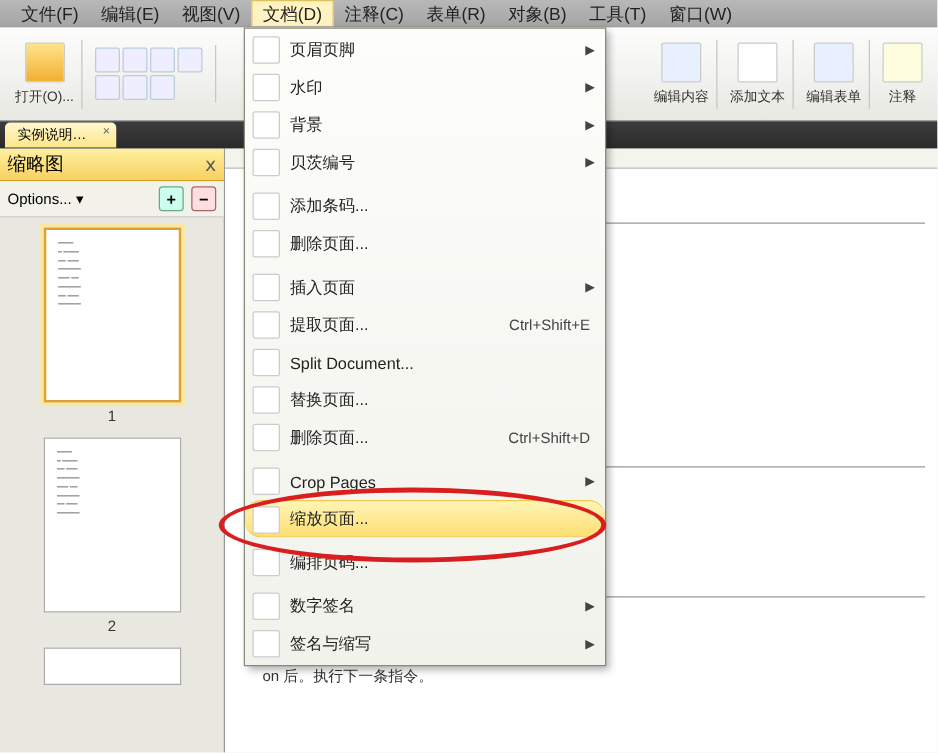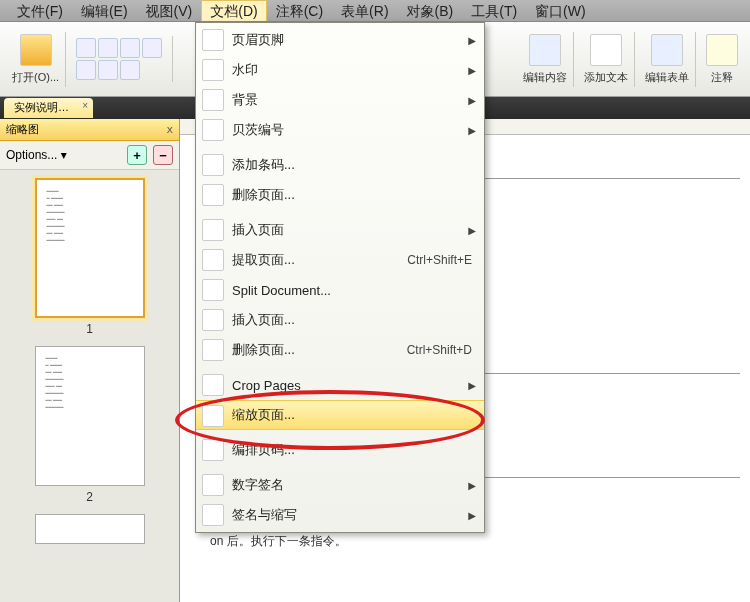--- a/index.html
+++ b/index.html
@@ -12,39 +12,39 @@
   .rgrp:last-child{border-right:none;}
   .icon-lg { width:32px; height:32px; border:1px solid #ccc; background:#fff; border-radius:2px; position:relative;}
   .rlabel{font-size:11px; color:#333; margin-top:4px;}
   .mini-icons{display:flex;flex-wrap:wrap;gap:2px;width:90px;}
   .icon-sm{width:20px;height:20px;background:#eef;border:1px solid #bcd;border-radius:2px;}
   .tabbar{background:linear-gradient(#3d3d3d,#2a2a2a);height:22px;display:flex;align-items:center;padding:0 4px;}
   .doc-tab{background:linear-gradient(#fff7d0,#fde68a);height:20px;padding:2px 24px 2px 10px;font-size:11px;border-radius:4px 4px 0 0;position:relative;}
   .doc-tab .x{position:absolute;right:5px;top:2px;font-size:10px;color:#666;}
   .main{display:flex;height:483px;}
   .sidebar{width:180px;background:#e8e8e0;border-right:1px solid #999;display:flex;flex-direction:column;}
-  .side-title{background:linear-gradient(#fff0a0,#f8d060);padding:3px 6px;font-size:11px;border-bottom:1px solid #d4a020;display:flex;justify-content:space-between;align-items:center;gap:20px;}
+  .side-title{background:linear-gradient(#fff0a0,#f8d060);padding:3px 6px;font-size:15px;border-bottom:1px solid #d4a020;display:flex;justify-content:space-between;align-items:center;gap:20px;}
   .side-opts{background:#f2f2ea;padding:4px 6px;font-size:12px;display:flex;align-items:center;gap:6px;border-bottom:1px solid #ccc;}
   .zoom-btn{width:20px;height:20px;border:1px solid #6a8;background:#cfe;border-radius:3px;display:flex;align-items:center;justify-content:center;font-size:13px;font-weight:bold;}
   .zoom-btn.minus{border-color:#a66;background:#fedede;}
   .thumbs{flex:1;overflow:auto;padding:8px 12px;}
   .thumb{width:110px;height:140px;background:#fff;border:1px solid #aaa;margin:0 auto 4px;padding:8px 10px;font-size:5px;color:#777;line-height:1.4;overflow:hidden;}
   .thumb.sel{border:2px solid #e0a030;box-shadow:0 0 0 3px #f8e8a8;}
   .page-num{text-align:center;font-size:12px;color:#333;margin-bottom:10px;}
   .doc-area{flex:1;background:#fff;position:relative;padding:30px 10px 10px 30px;font-size:12px;color:#333;line-height:1.9;}
   .doc-area .ruler{position:absolute;top:0;left:0;right:0;height:16px;background:#f4f4ec;border-bottom:1px solid #bbb;}
   .doc-line{white-space:pre;}
   .hr{border-top:1px solid #999;margin:6px 0;}
   
   .dropdown{position:absolute;left:195px;top:22px;width:290px;background:linear-gradient(#fdfdfa,#f2f2ec);border:1px solid #8a8a7a;box-shadow:3px 3px 6px rgba(0,0,0,0.3);z-index:50;padding:2px 0;}
   .dd-item{display:flex;align-items:center;height:30px;font-size:13px;color:#222;position:relative;padding:0 22px 0 36px;}
   .dd-item .ic{position:absolute;left:6px;top:4px;width:22px;height:22px;border:1px solid #ccc;background:#fff;border-radius:2px;}
   .dd-item .sc{position:absolute;right:12px;font-size:12px;color:#444;}
   .dd-item .arr{position:absolute;right:8px;color:#444;font-size:10px;}
-  .dd-item.hl{background:linear-gradient(#fff4b8,#fddf72);border-top:1px solid #f0c94a;border-bottom:1px solid #f0c94a;}
+  .dd-item.hl{background:linear-gradient(#fff4b8,#fddf72);border-top:1px solid #f0c94a;border-bottom:1px solid #f0c94a;border-radius:13px;}
   .dd-sep{height:1px;margin:2px 4px;}
   
   .anno{position:absolute;left:175px;top:390px;width:310px;height:60px;border:4px solid #d81e1e;border-radius:50%;z-index:60;pointer-events:none;}
 </style>
 </head>
 <body>
 
 <div class="menubar" id="menubar">
     <div class="mi">文件(F)</div>
     <div class="mi">编辑(E)</div>
@@ -189,21 +189,21 @@
       <div class="ic"></div>
       <span>提取页面...</span>
       <span class="sc">Ctrl+Shift+E</span>
     </div>
     <div class="dd-item">
       <div class="ic"></div>
       <span>Split Document...</span>
     </div>
     <div class="dd-item">
       <div class="ic"></div>
-      <span>插入页面...</span>
+      <span>替换页面...</span>
     </div>
     <div class="dd-item">
       <div class="ic"></div>
       <span>删除页面...</span>
       <span class="sc">Ctrl+Shift+D</span>
     </div>
     <div class="dd-sep"></div>
     <div class="dd-item">
       <div class="ic"></div>
       <span>Crop Pages</span>

